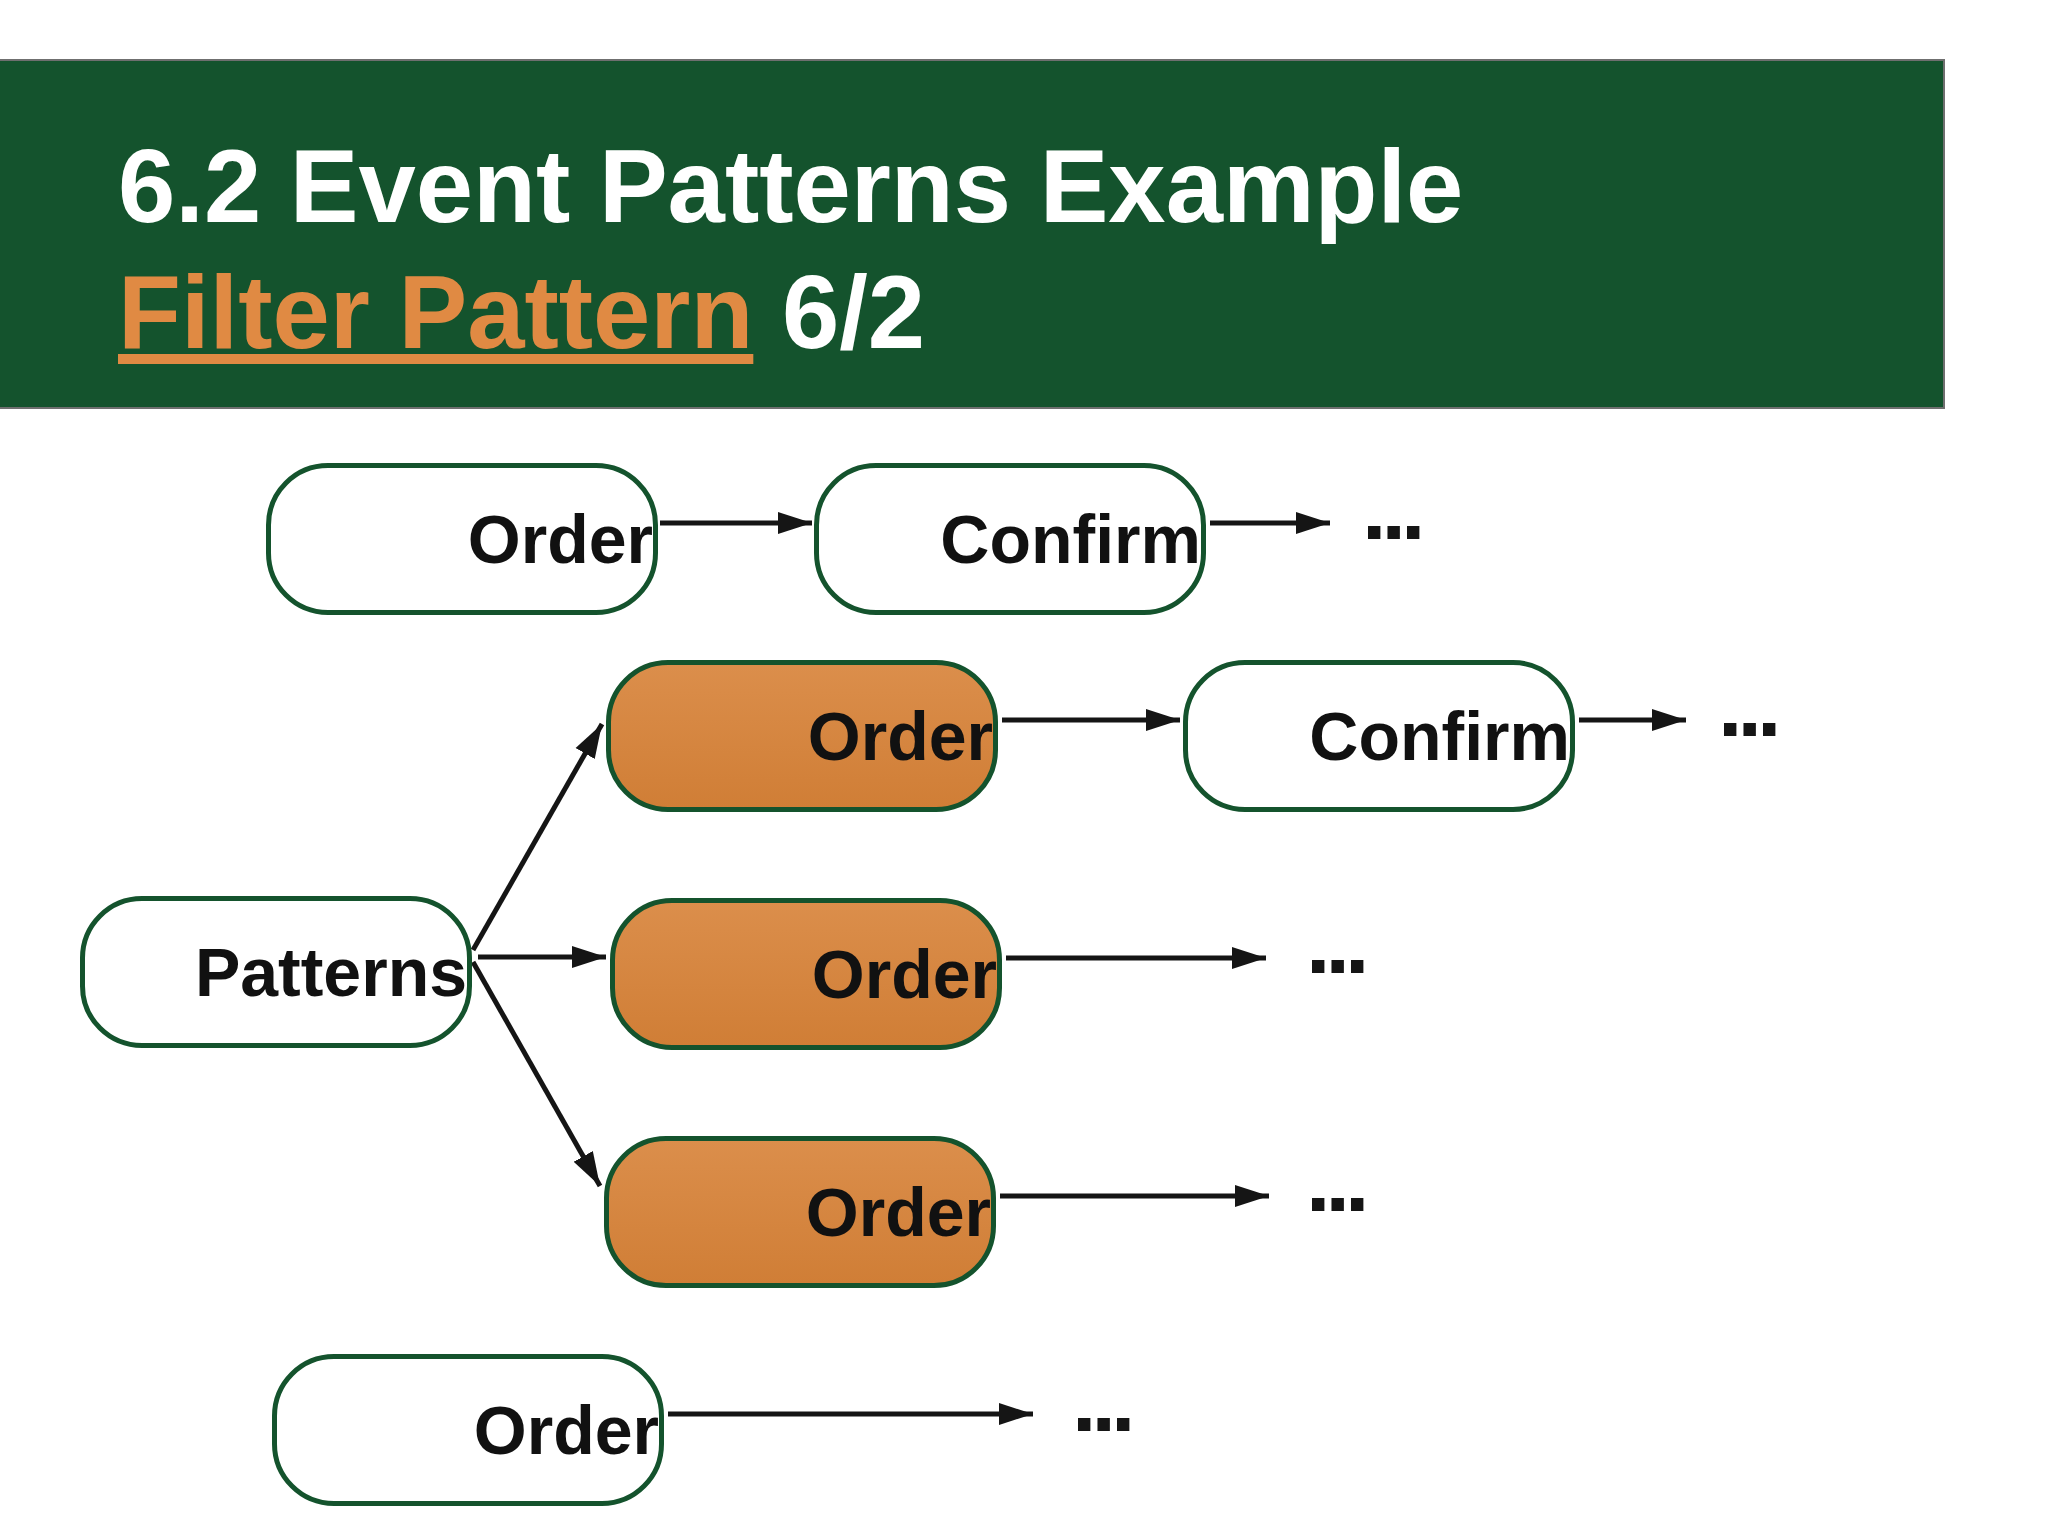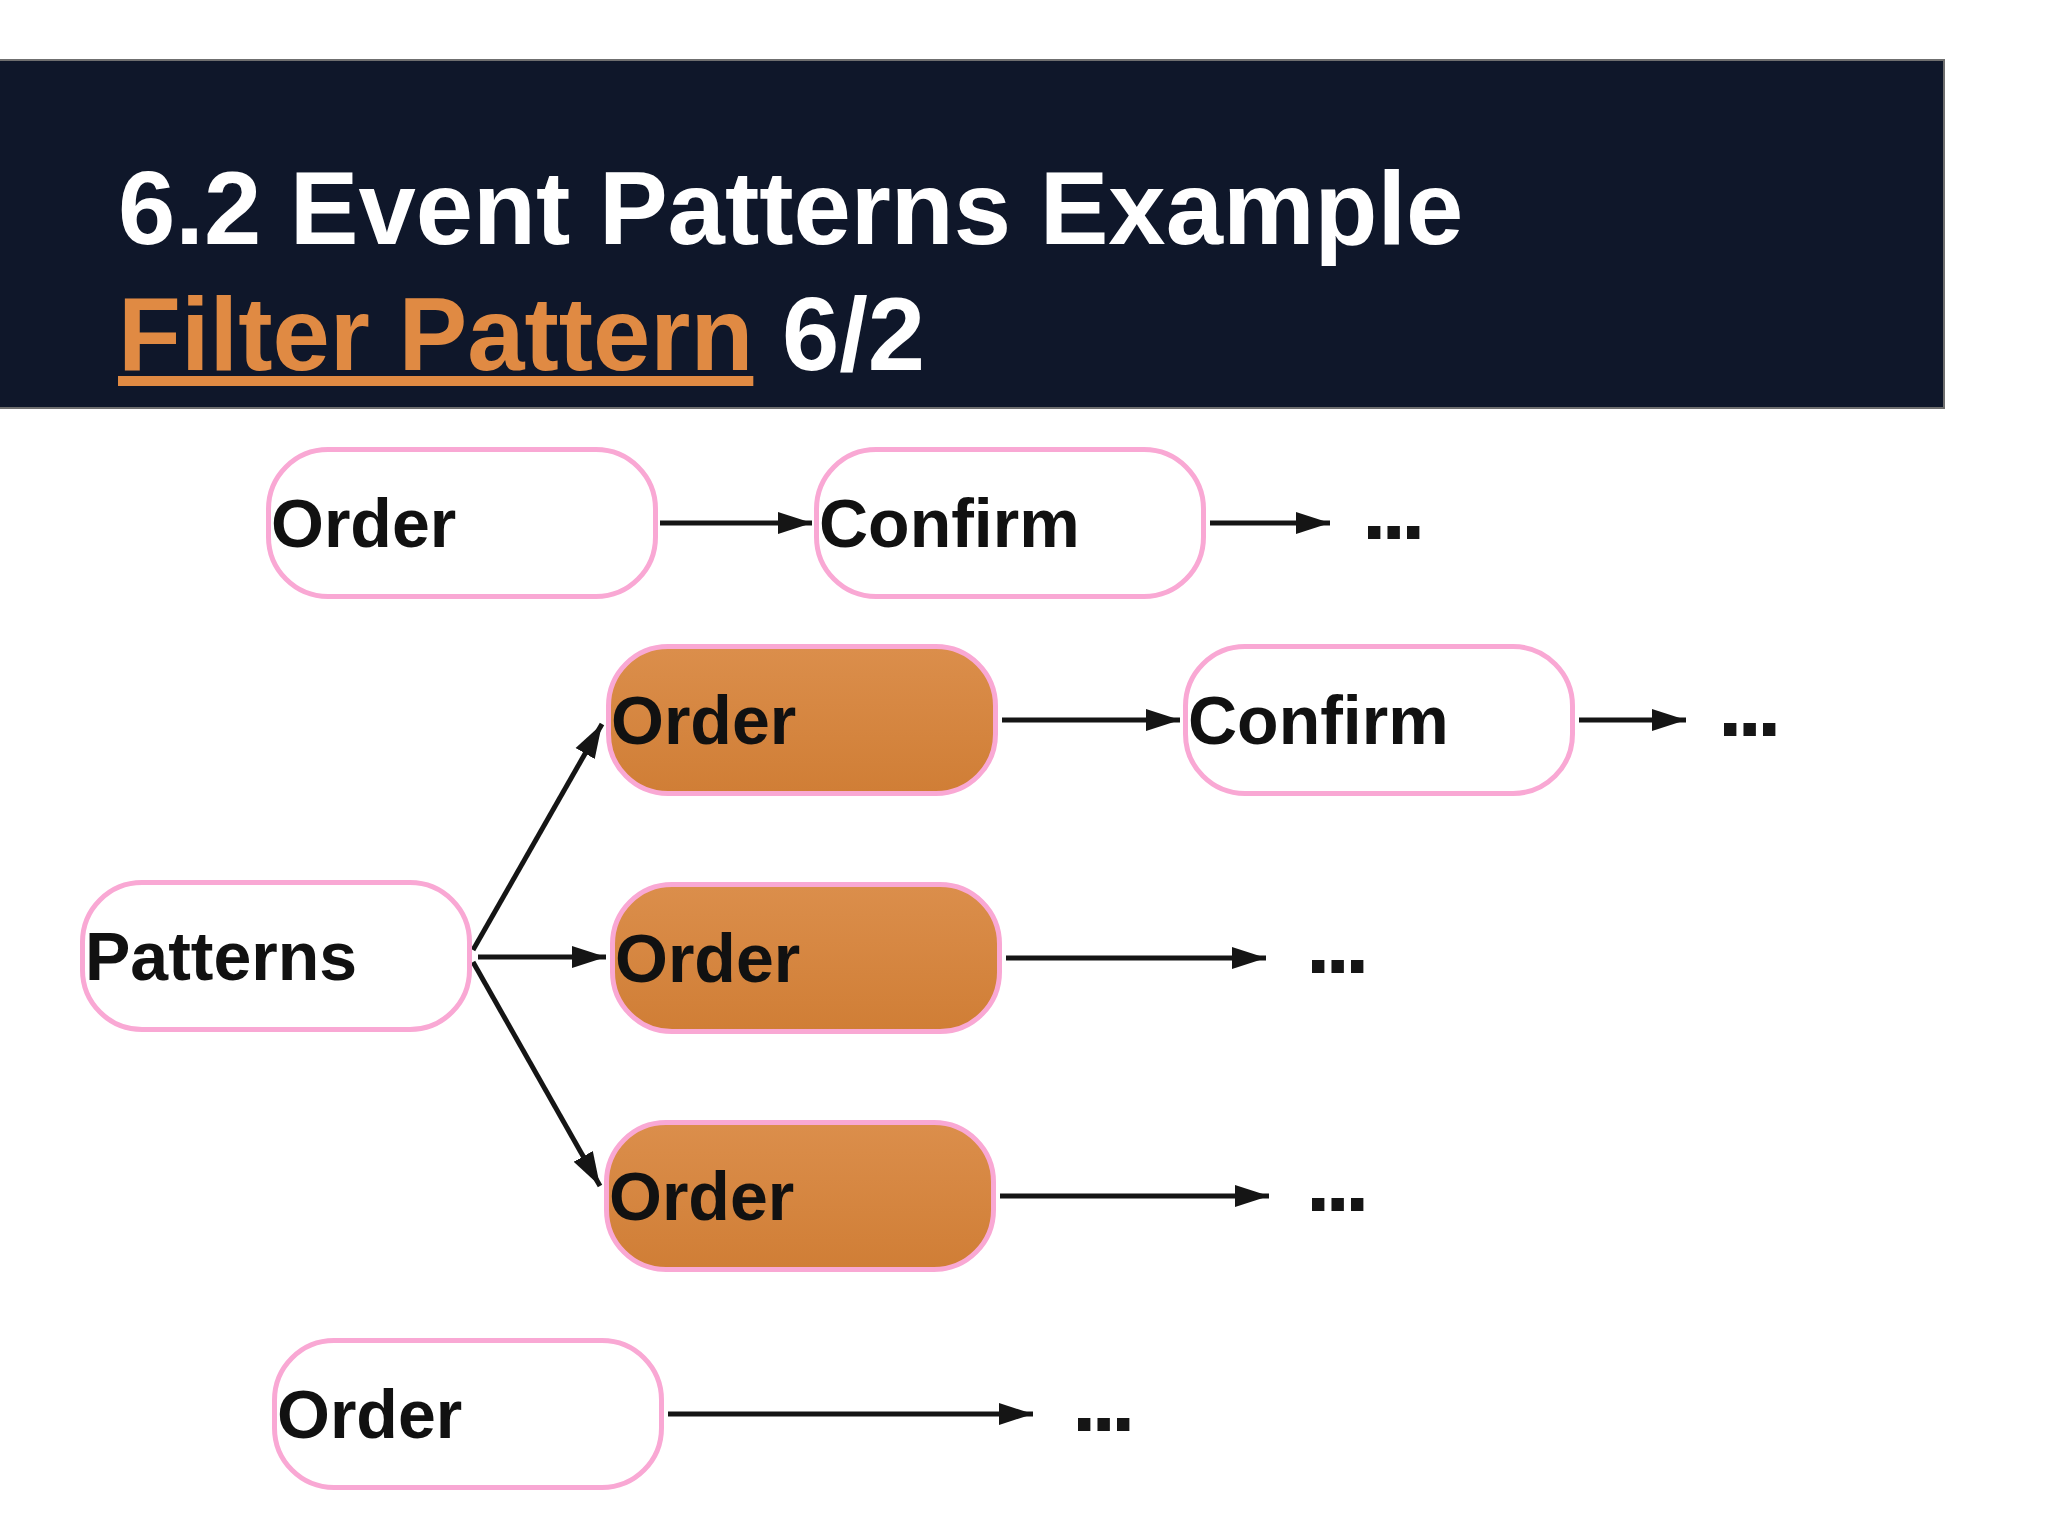--- a/index.html
+++ b/index.html
@@ -2,30 +2,30 @@
 <html><head>
 <meta charset="utf-8">
 <style>
   html,body{margin:0;padding:0;background:#ffffff;}
   .stage{
     position:relative;width:2048px;height:1536px;background:#ffffff;
     font-family:"Liberation Sans",sans-serif;overflow:hidden;
   }
   .band{
     position:absolute;left:0;top:59px;width:1945px;height:350px;
-    background:#0f172a;border:2px solid #6f6f6f;border-left:none;
-    box-sizing:border-box;padding:85px 0 0 118px;color:#ffffff;
+    background:#14532d;border:2px solid #6f6f6f;border-left:none;
+    box-sizing:border-box;padding:63px 0 0 118px;color:#ffffff;
   }
   .title-line{font-weight:700;font-size:103px;line-height:126px;white-space:pre;}
   .hl{color:#e08a43;text-decoration:underline;}
   .pill{
     position:absolute;width:392px;height:152px;box-sizing:border-box;
-    border:5px solid #f9a8d4;border-radius:62px;background:#ffffff;
-    display:flex;align-items:center;justify-content:flex-start;
-    font-weight:700;font-size:68px;color:#111111;letter-spacing:0px;
+    border:5px solid #14532d;border-radius:62px;background:#ffffff;
+    display:flex;align-items:center;justify-content:flex-end;
+    font-weight:700;font-size:68px;color:#111111;letter-spacing:0px;margin-top:16px;
   }
   .pill.orange{background:linear-gradient(180deg,#db8e4b 0%,#d07e36 100%);}
   .dots{
     position:absolute;font-weight:700;font-size:88px;letter-spacing:-5px;
     color:#151515;height:24px;line-height:24px;white-space:pre;
   }
   svg.arrows{position:absolute;left:0;top:0;width:2048px;height:1536px;}
   svg.arrows line{stroke:#151515;stroke-width:5;}
 </style>
 </head>

